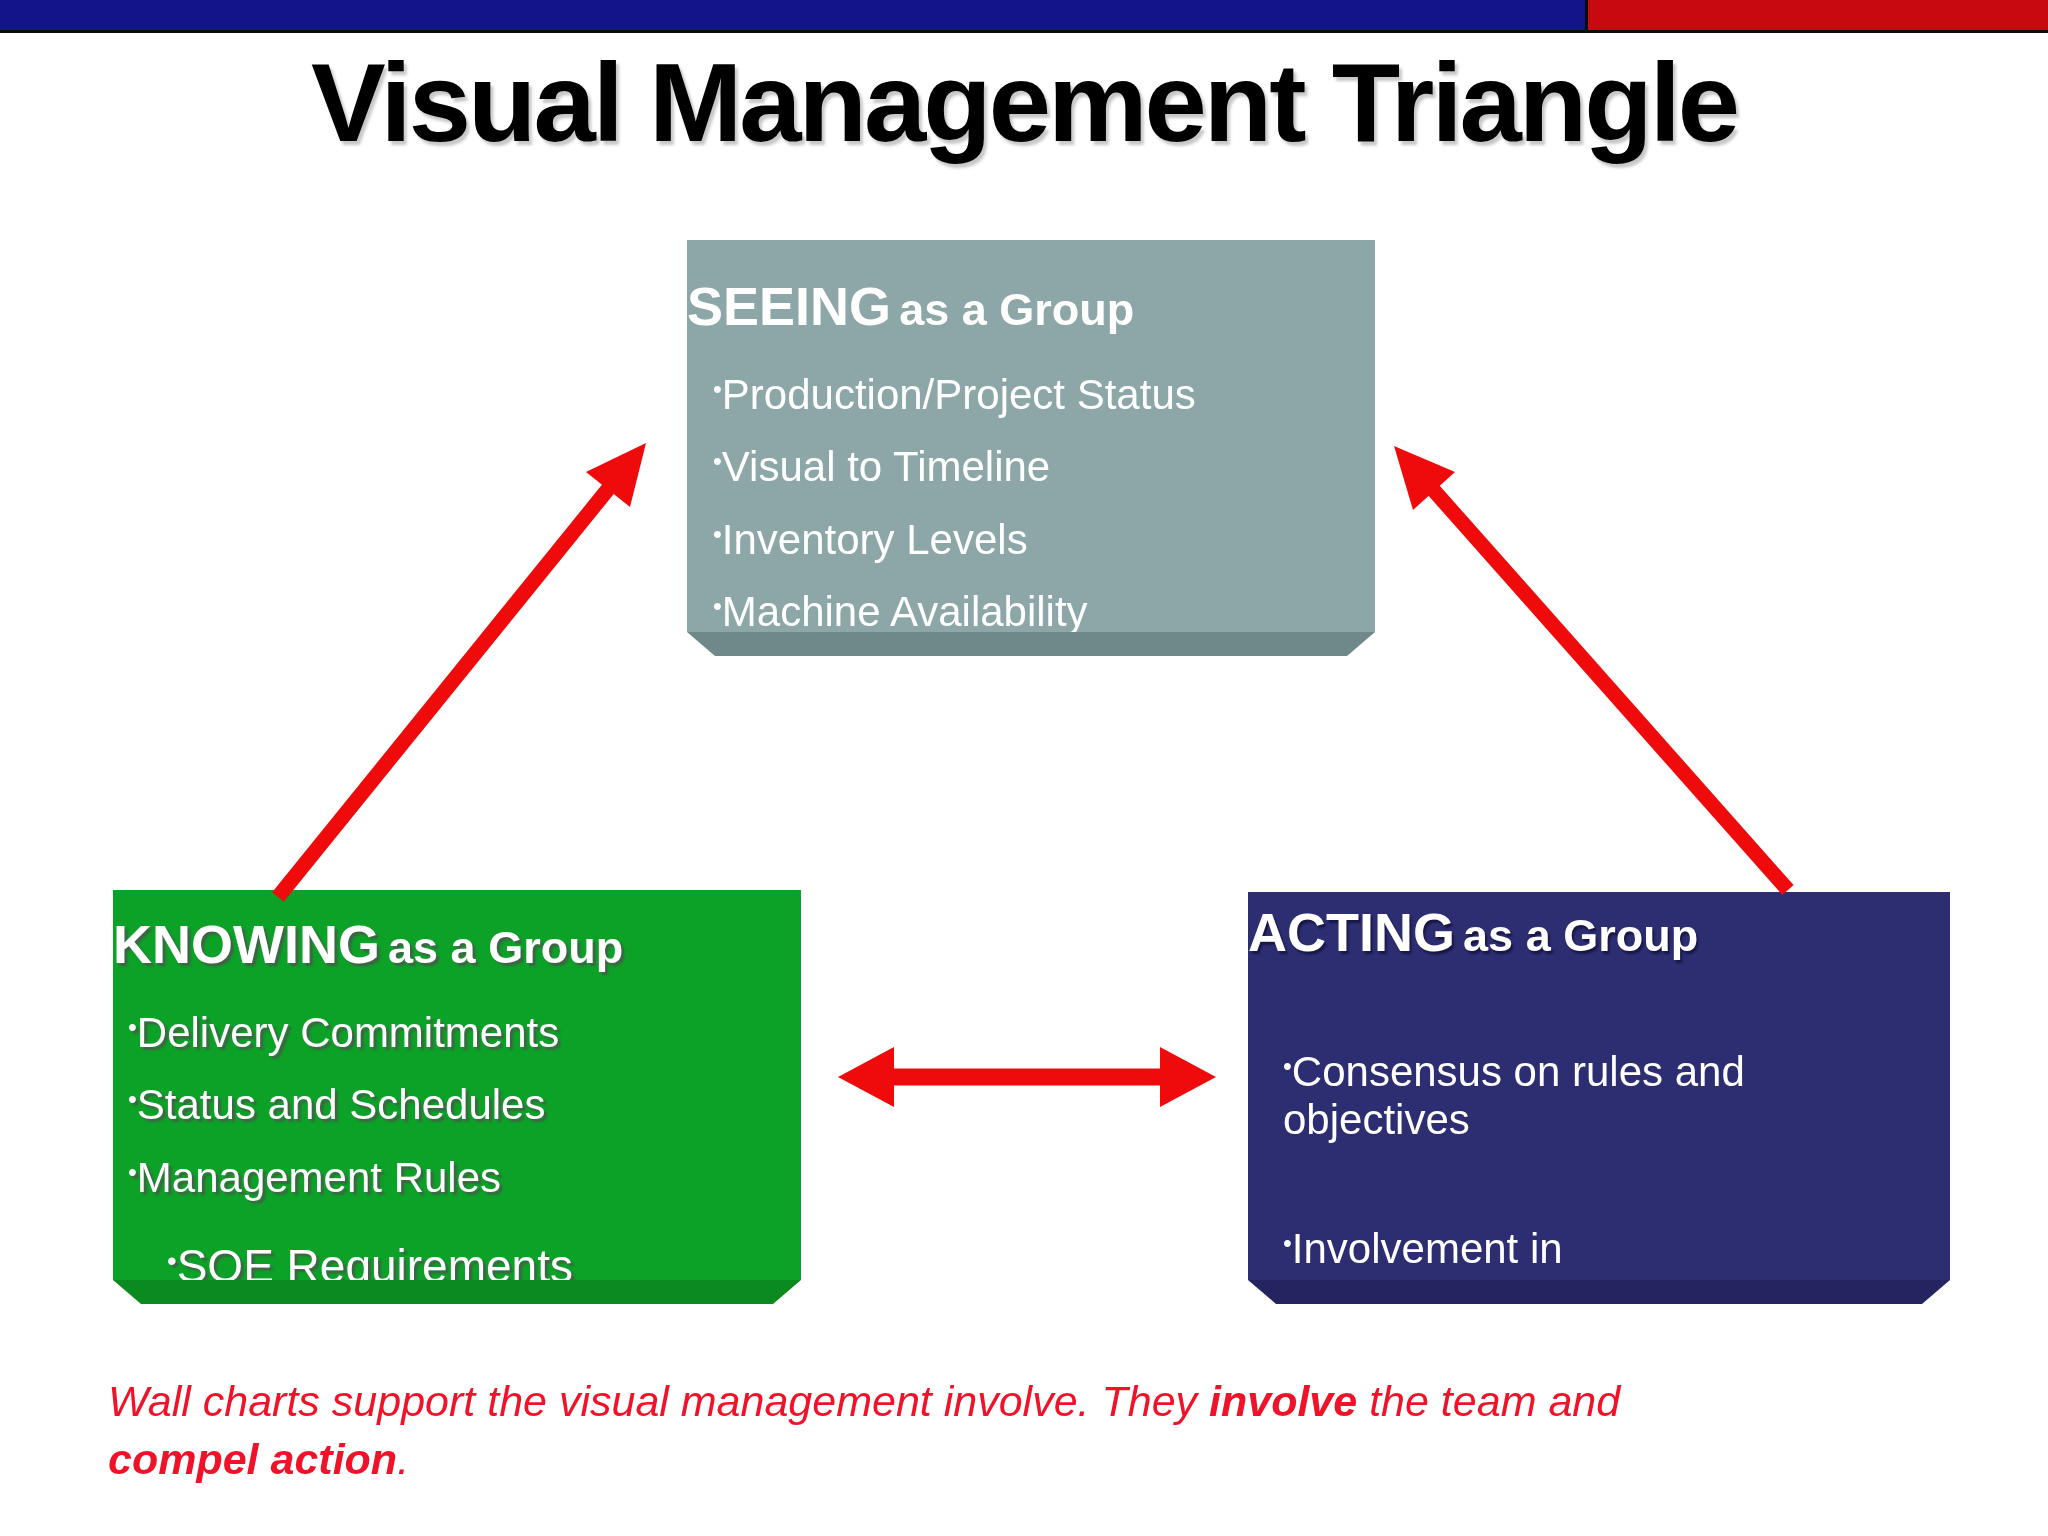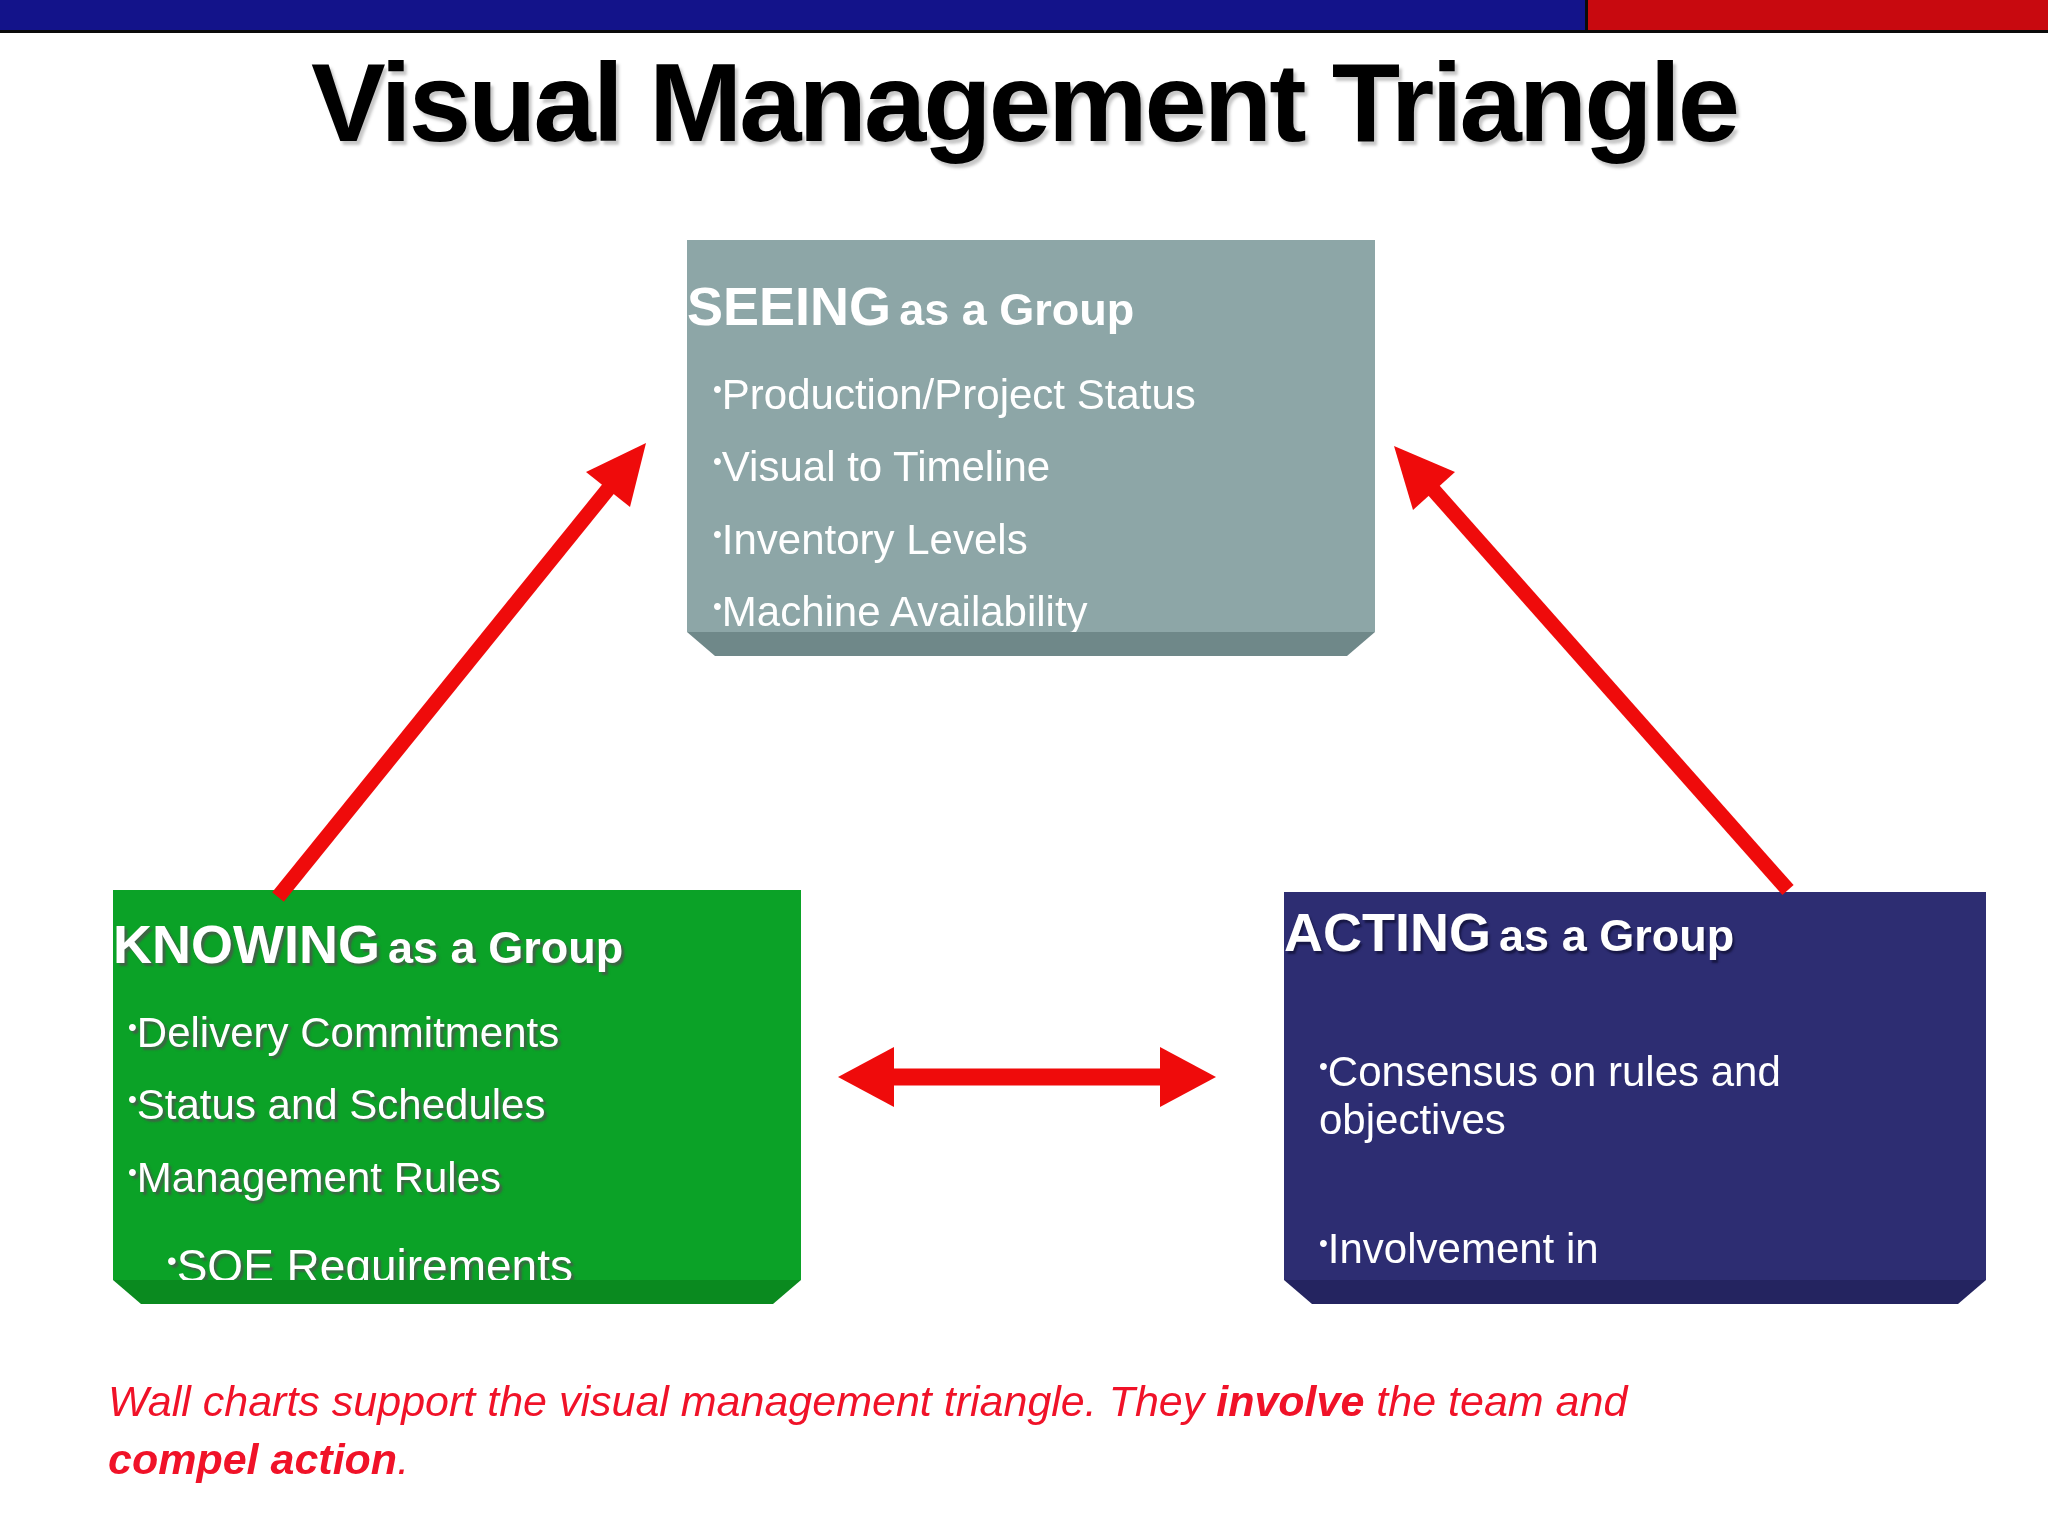--- a/index.html
+++ b/index.html
@@ -26,21 +26,21 @@
   .box .bevel{position:absolute;left:0;right:0;top:100%;height:24px;
     clip-path:polygon(0 0,100% 0,calc(100% - 28px) 100%,28px 100%);}
 
   .seeing{left:687px;top:240px;width:688px;height:392px;background:#8DA6A7;padding-top:34px;}
   .seeing .bevel{background:#6F8889;}
 
   .knowing{left:113px;top:890px;width:688px;height:390px;background:#0BA227;padding-top:22px;}
   .knowing .bevel{background:#0A8A1F;}
   .knowing .bhead,.knowing li{text-shadow:3px 3px 2px rgba(80,80,80,0.75);}
 
-  .acting{left:1248px;top:892px;width:702px;height:388px;background:#2D2D72;padding-top:8px;margin-left:36px;}
+  .acting{left:1248px;top:892px;width:702px;height:388px;background:#2D2D72;padding-top:8px;}
   .acting .bevel{background:#242460;}
   .acting .bhead{text-shadow:2px 3px 2px rgba(10,10,40,0.6);}
 
   .bhead{margin:0;font-weight:700;font-size:54px;line-height:64px;}
   .bhead .hs{font-size:45px;margin-left:0.18em;}
 
   .blist{list-style:none;margin:14px 0 0 0;padding:0 20px 0 26px;
     font-size:42px;line-height:67px;}
   .knowing .blist{padding-left:15px;}
   .knowing li.soe{padding-left:39px;margin-top:16px;font-size:46px;}
@@ -112,15 +112,15 @@
       <line x1="1788" y1="890" x2="1429" y2="485" stroke-width="15"></line>
       <polygon points="1394,446 1455,472 1413,510" stroke="none"></polygon>
     </g>
     <g fill="#EF0B0B" stroke="#EF0B0B">
       <line x1="886" y1="1077" x2="1168" y2="1077" stroke-width="17"></line>
       <polygon points="838,1077 894,1047 894,1107" stroke="none"></polygon>
       <polygon points="1216,1077 1160,1047 1160,1107" stroke="none"></polygon>
     </g>
   </svg>
 
-  <p class="caption"><span>Wall charts support the visual management triangle. They </span><b>involve</b><span> the team and </span><br><b>compel action</b><span>.</span></p>
+  <p class="caption"><span>Wall charts support the visual management involve. They </span><b>involve</b><span> the team and </span><br><b>compel action</b><span>.</span></p>
 
 </div>
 
 </body></html>

